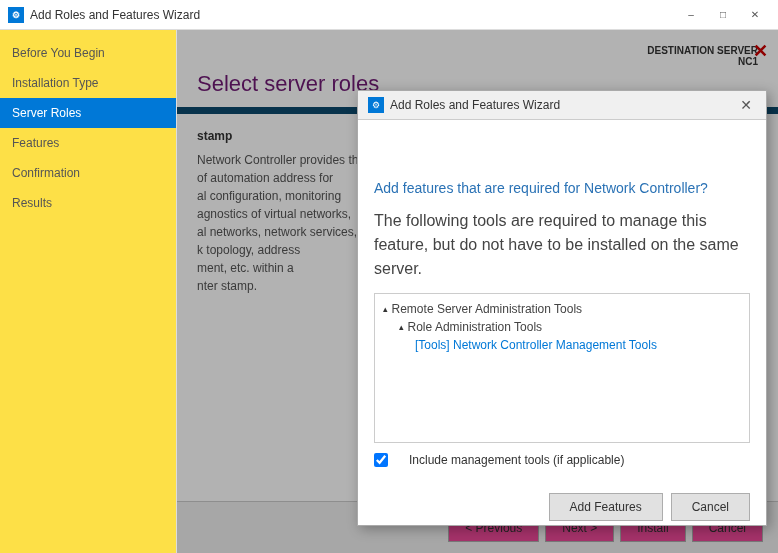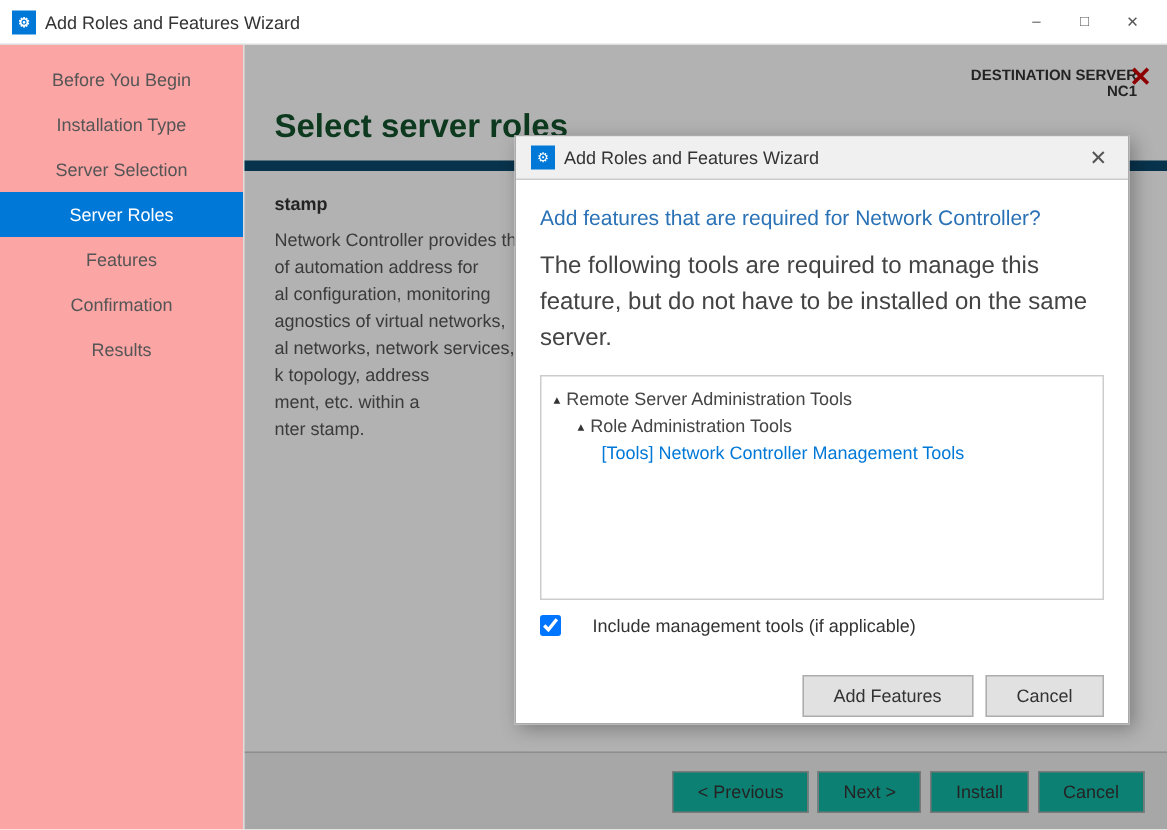--- a/index.html
+++ b/index.html
@@ -61,25 +61,24 @@
     }
 
     
     .main-container {
       display: flex;
       height: calc(100% - 30px);
     }
 
     
     .sidebar {
-      width: 163px;
-      background: #fca5a5;
+      width: 177px;
+      background: #fde047;
       border-right: 1px solid #ddd;
       padding-top: 8px;
-      text-align: center;
     }
     .sidebar-item {
       padding: 8px 12px;
       font-size: 12px;
       color: #555;
       cursor: pointer;
     }
     .sidebar-item.active {
       background: #0078d7;
       color: white;
@@ -104,22 +103,22 @@
       color: #555;
       text-align: right;
       margin-bottom: 4px;
     }
     .destination-server span {
       font-weight: bold;
       color: #333;
     }
     .page-title {
       font-size: 22px;
-      color: #14532d;
-      font-weight: 700;
+      color: #701a75;
+      font-weight: 400;
     }
 
     
     .content-body {
       display: flex;
       flex: 1;
       padding: 15px 20px;
       overflow: hidden;
     }
 
@@ -143,21 +142,21 @@
       display: flex;
       align-items: center;
       justify-content: flex-end;
       padding: 0 15px;
       gap: 6px;
     }
     .btn {
       padding: 5px 16px;
       font-size: 12px;
       border: 1px solid #adadad;
-      background: #14b8a6;
+      background: #ec4899;
       cursor: pointer;
       color: #333;
       height: 28px;
     }
     .btn:disabled { color: #aaa; cursor: default; }
 
     
     .content-close-x {
       position: absolute;
       top: 10px;
@@ -226,20 +225,21 @@
     }
 
     .modal-body {
       padding: 16px 16px 10px 16px;
     }
     .modal-heading {
       font-size: 14px;
       color: #2a72b5;
       margin-bottom: 10px;
       line-height: 1.4;
+      margin-top: 43px;
     }
     .modal-desc {
       font-size: 16px;
       color: #444;
       line-height: 1.5;
       margin-bottom: 12px;
     }
 
     
     .tree-container {
@@ -313,21 +313,20 @@
     <button class="title-bar-btn">□</button>
     <button class="title-bar-btn close">✕</button>
   </div>
 </div>
 
 <div class="main-container">
 
   <div class="sidebar">
     <div class="sidebar-item">Before You Begin</div>
     <div class="sidebar-item">Installation Type</div>
-    <div class="sidebar-item">Server Selection</div>
     <div class="sidebar-item active">Server Roles</div>
     <div class="sidebar-item">Features</div>
     <div class="sidebar-item">Confirmation</div>
     <div class="sidebar-item">Results</div>
   </div>
 
   <div class="content-area">
     <div class="page-header">
       <div class="destination-server">
         <span>DESTINATION SERVER</span><br>

